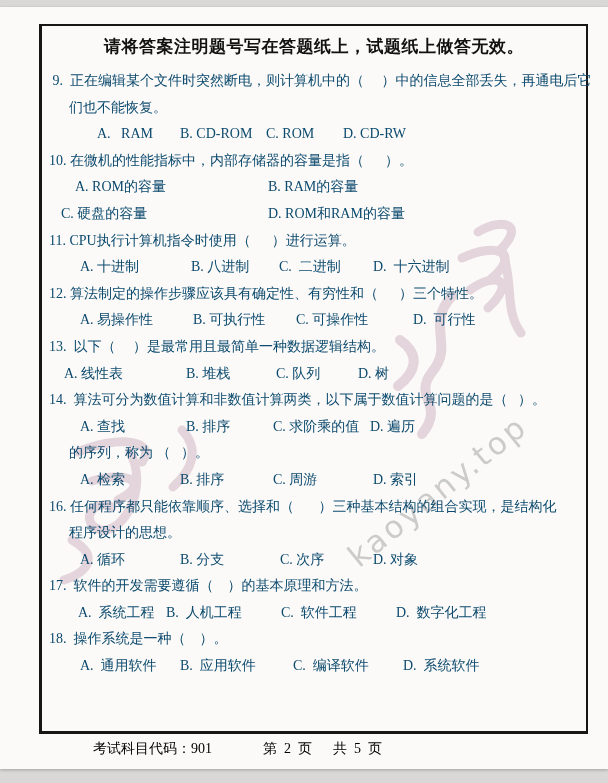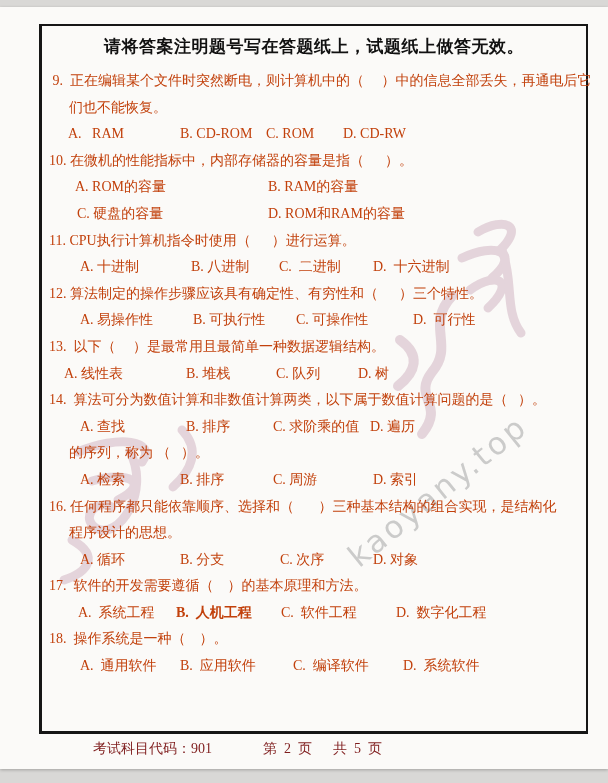--- a/index.html
+++ b/index.html
@@ -27,28 +27,28 @@
     text-align:center;
     font-family:"Liberation Sans","DejaVu Sans",sans-serif;
     font-weight:bold;font-size:17px;letter-spacing:.5px;color:#111;
     white-space:nowrap;
   }
   .rows{
     position:absolute;left:3px;top:42px;right:2px;
   }
   .row{
     position:relative;height:26.6px;line-height:26.6px;
-    font-size:14px;white-space:pre;color:#c2410c;
+    font-size:14px;white-space:pre;color:#0c4a6e;
   }
   .row.q{padding-left:4px;}
   .row.c{padding-left:24px;}
   .opt{position:absolute;top:0;white-space:pre;}
   .footer{
     position:absolute;left:0;top:740px;width:608px;height:22px;
-    font-size:14px;color:#7f1d1d;
+    font-size:14px;color:#000000;
   }
   .footer .code{position:absolute;left:93px;top:0;white-space:pre;}
   .footer .pageinfo{position:absolute;left:263px;top:0;white-space:pre;}
   .wm-site{
     position:absolute;left:352px;top:542px;
     transform:rotate(-39deg);transform-origin:0 50%;
     font-family:"DejaVu Sans","Liberation Sans",sans-serif;
     font-size:31px;letter-spacing:3px;
     color:#c3c3c3;opacity:.85;
     pointer-events:none;white-space:nowrap;
@@ -83,39 +83,39 @@
   </g>
 </svg>
 
 <div class="wm-site">kaoyany.top</div>
 
 <div class="frame">
   <div class="notice">请将答案注明题号写在答题纸上，试题纸上做答无效。</div>
   <div class="rows">
       <div class="row q"> 9.  正在编辑某个文件时突然断电，则计算机中的（     ）中的信息全部丢失，再通电后它</div>
       <div class="row c">们也不能恢复。</div>
-      <div class="row o"><span class="opt" style="left: 23px; text-align: right;">A.   RAM</span><span class="opt" style="left: 135px;">B. CD-ROM</span><span class="opt" style="left: 221px;">C. ROM</span><span class="opt" style="left: 298px;">D. CD-RW</span></div>
+      <div class="row o"><span class="opt" style="left: 52px; text-align: right;">A.   RAM</span><span class="opt" style="left: 135px;">B. CD-ROM</span><span class="opt" style="left: 221px;">C. ROM</span><span class="opt" style="left: 298px;">D. CD-RW</span></div>
       <div class="row q">10. 在微机的性能指标中，内部存储器的容量是指（      ）。</div>
       <div class="row o"><span class="opt" style="left: 30px;">A. ROM的容量</span><span class="opt" style="left: 223px;">B. RAM的容量</span></div>
-      <div class="row o"><span class="opt" style="left: 32px;">C. 硬盘的容量</span><span class="opt" style="left: 223px;">D. ROM和RAM的容量</span></div>
+      <div class="row o"><span class="opt" style="left: 16px;">C. 硬盘的容量</span><span class="opt" style="left: 223px;">D. ROM和RAM的容量</span></div>
       <div class="row q">11. CPU执行计算机指令时使用（      ）进行运算。</div>
       <div class="row o"><span class="opt" style="left: 35px;">A. 十进制</span><span class="opt" style="left: 146px;">B. 八进制</span><span class="opt" style="left: 234px;">C.  二进制</span><span class="opt" style="left: 301px; margin-left: 27px;">D.  十六进制</span></div>
       <div class="row q">12. 算法制定的操作步骤应该具有确定性、有穷性和（      ）三个特性。</div>
       <div class="row o"><span class="opt" style="left: 35px;">A. 易操作性</span><span class="opt" style="left: 148px;">B. 可执行性</span><span class="opt" style="left: 251px;">C. 可操作性</span><span class="opt" style="left: 328px; margin-left: 40px;">D.  可行性</span></div>
       <div class="row q">13.  以下（     ）是最常用且最简单一种数据逻辑结构。</div>
       <div class="row o"><span class="opt" style="left: 19px;">A. 线性表</span><span class="opt" style="left: 141px;">B. 堆栈</span><span class="opt" style="left: 231px; font-family: Liberation Serif, serif;">C. 队列</span><span class="opt" style="left: 313px;">D. 树</span></div>
       <div class="row q">14.  算法可分为数值计算和非数值计算两类，以下属于数值计算问题的是（   ）。</div>
       <div class="row o"><span class="opt" style="left: 35px;">A. 查找</span><span class="opt" style="left: 141px;">B. 排序</span><span class="opt" style="left: 228px;">C. 求阶乘的值</span><span class="opt" style="left: 325px;">D. 遍历</span></div>
       <div class="row c">的序列，称为 （   ）。</div>
       <div class="row o"><span class="opt" style="left: 35px;">A. 检索</span><span class="opt" style="left: 135px;">B. 排序</span><span class="opt" style="left: 228px;">C. 周游</span><span class="opt" style="left: 328px;">D. 索引</span></div>
       <div class="row q">16. 任何程序都只能依靠顺序、选择和（       ）三种基本结构的组合实现，是结构化</div>
       <div class="row c">程序设计的思想。</div>
       <div class="row o"><span class="opt" style="left: 35px;">A. 循环</span><span class="opt" style="left: 135px;">B. 分支</span><span class="opt" style="left: 235px;">C. 次序</span><span class="opt" style="left: 328px;">D. 对象</span></div>
       <div class="row q">17.  软件的开发需要遵循（    ）的基本原理和方法。</div>
-      <div class="row o"><span class="opt" style="left: 33px;">A.  系统工程</span><span class="opt" style="left: 131px; font-weight: bold;">B.  人机工程</span><span class="opt" style="left: 236px;">C.  软件工程</span><span class="opt" style="left: 351px;">D.  数字化工程</span></div>
+      <div class="row o"><span class="opt" style="left: 33px;">A.  系统工程</span><span class="opt" style="left: 121px;">B.  人机工程</span><span class="opt" style="left: 236px;">C.  软件工程</span><span class="opt" style="left: 351px;">D.  数字化工程</span></div>
       <div class="row q">18.  操作系统是一种（    ）。</div>
       <div class="row o"><span class="opt" style="left: 35px;">A.  通用软件</span><span class="opt" style="left: 135px;">B.  应用软件</span><span class="opt" style="left: 248px;">C.  编译软件</span><span class="opt" style="left: 358px;">D.  系统软件</span></div>
     </div>
 </div>
 
 <div class="footer">
   <span class="code">考试科目代码：901</span>
   <span class="pageinfo">第  2  页      共  5  页</span>
 </div>
 

